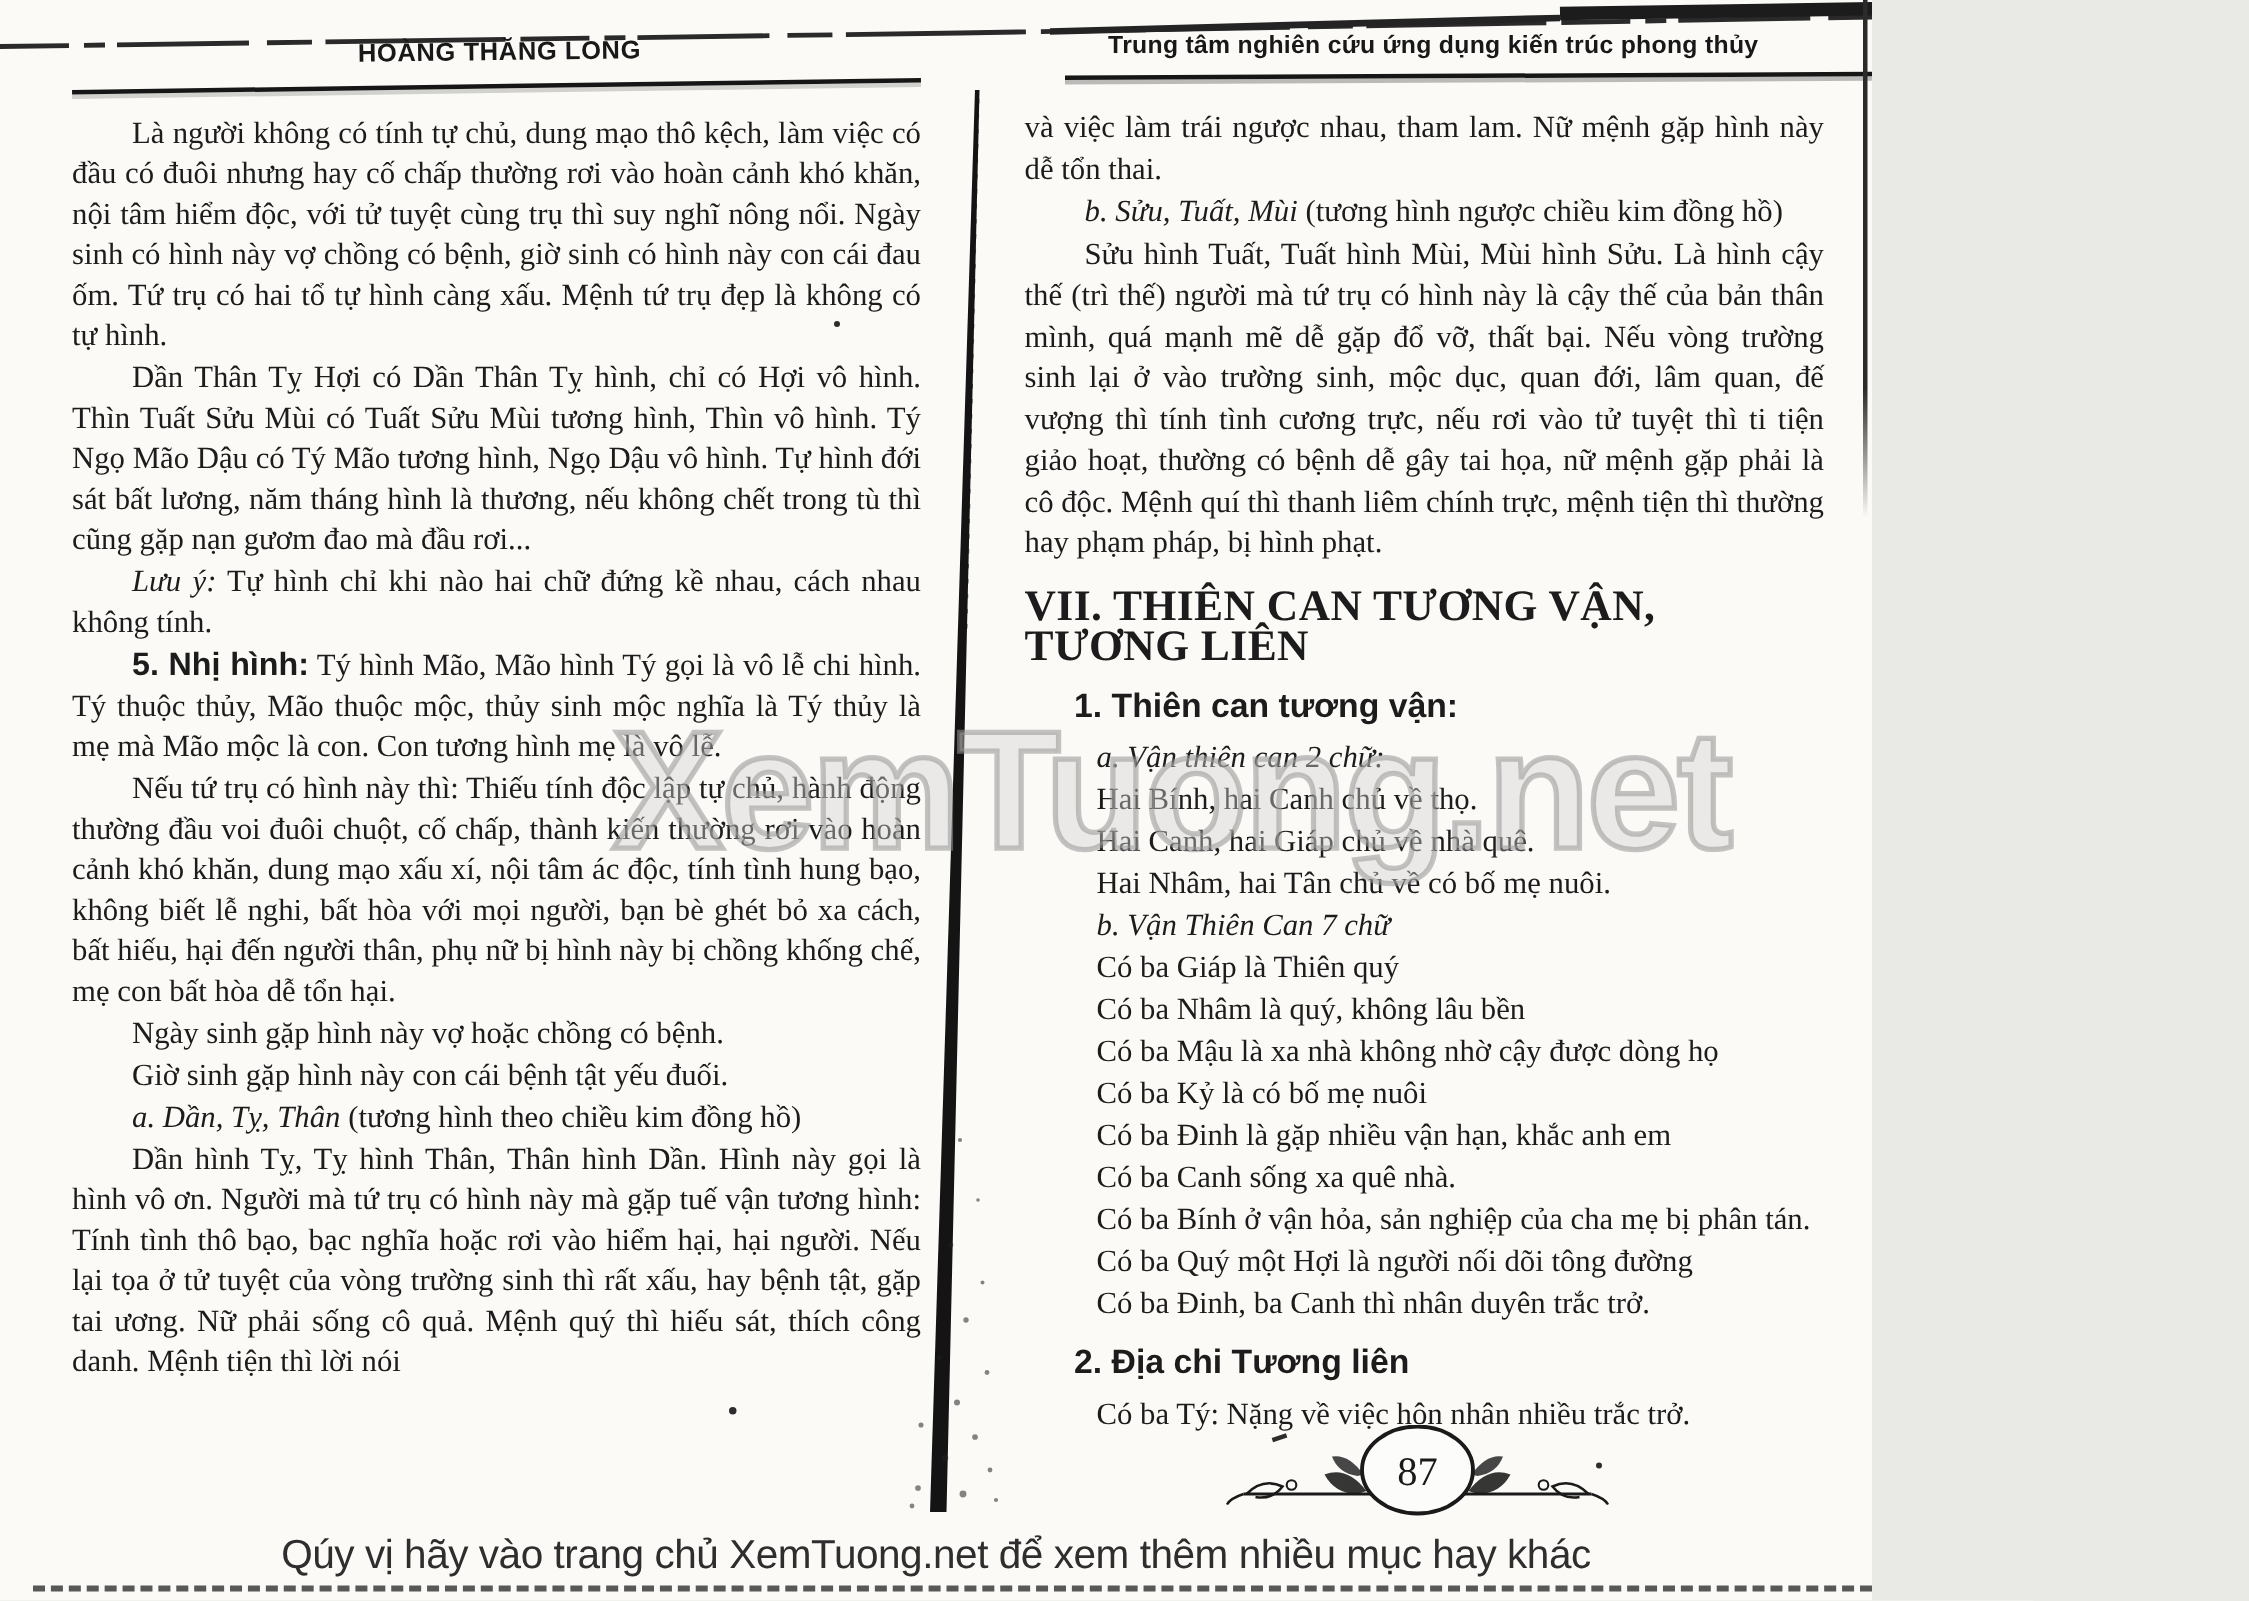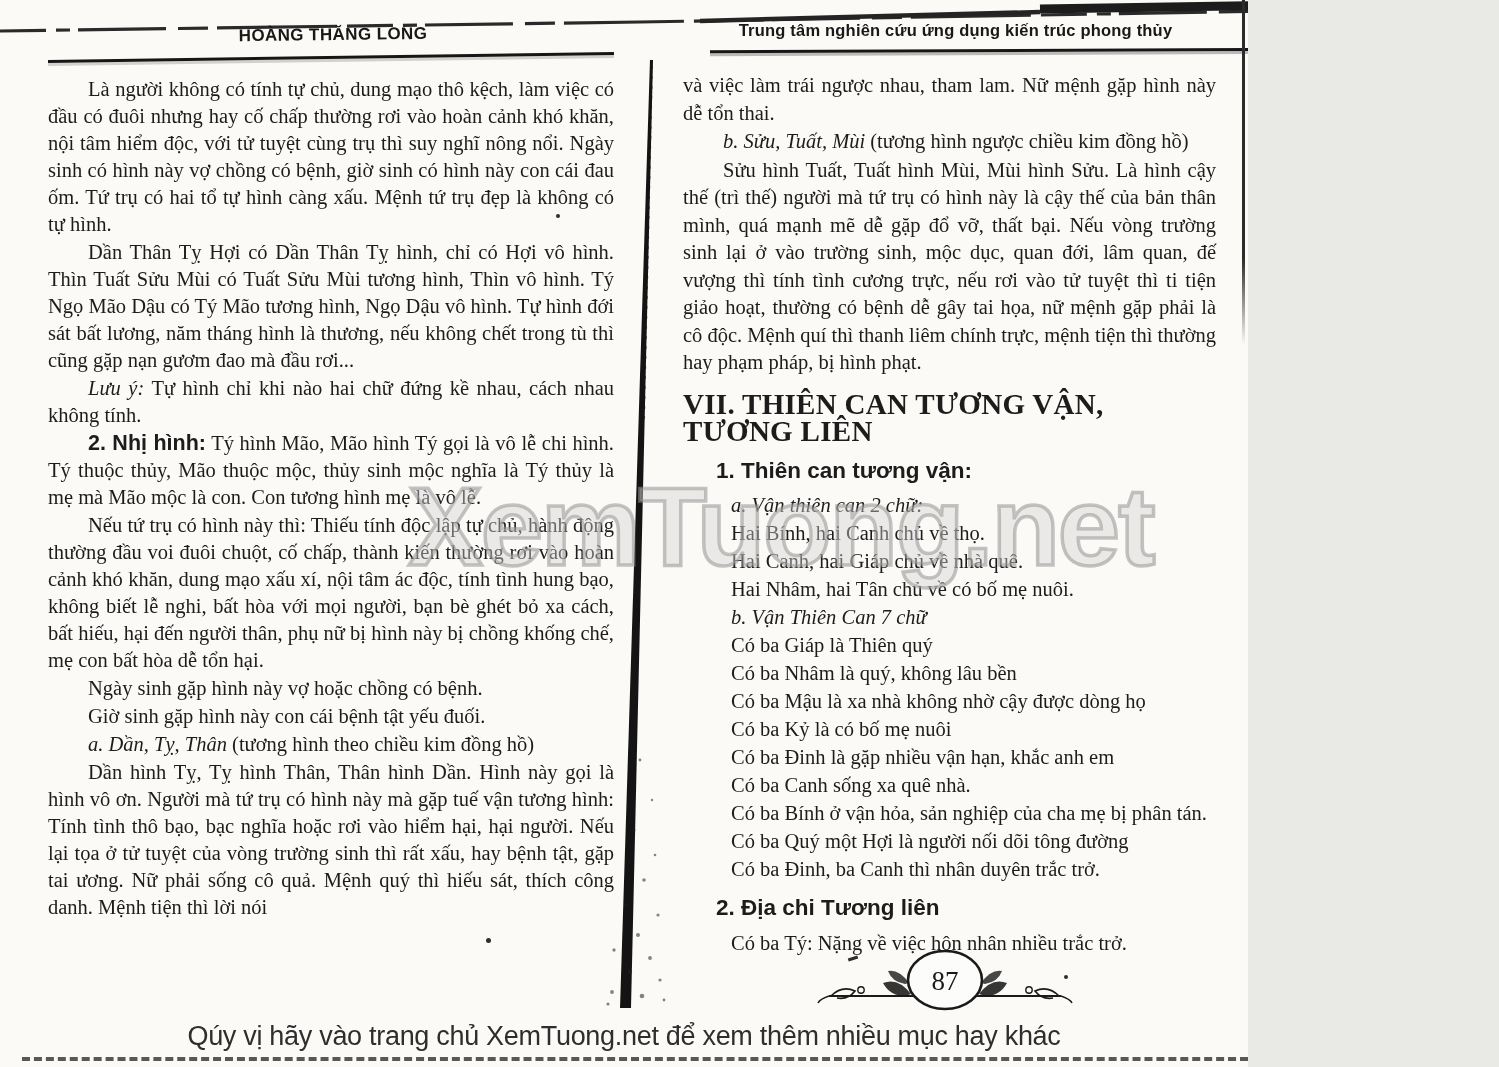--- a/index.html
+++ b/index.html
@@ -85,21 +85,21 @@
     </svg>
   </div>
 
   <div class="page page-left">
     <div class="running-head">HOÀNG THĂNG LONG</div>
     <div class="head-rule"></div>
     <div class="body-col" id="left-body">
         <p class="para indent">Là người không có tính tự chủ, dung mạo thô kệch, làm việc có đầu có đuôi nhưng hay cố chấp thường rơi vào hoàn cảnh khó khăn, nội tâm hiểm độc, với tử tuyệt cùng trụ thì suy nghĩ nông nổi. Ngày sinh có hình này vợ chồng có bệnh, giờ sinh có hình này con cái đau ốm. Tứ trụ có hai tổ tự hình càng xấu. Mệnh tứ trụ đẹp là không có tự hình.</p>
         <p class="para indent">Dần Thân Tỵ Hợi có Dần Thân Tỵ hình, chỉ có Hợi vô hình. Thìn Tuất Sửu Mùi có Tuất Sửu Mùi tương hình, Thìn vô hình. Tý Ngọ Mão Dậu có Tý Mão tương hình, Ngọ Dậu vô hình. Tự hình đới sát bất lương, năm tháng hình là thương, nếu không chết trong tù thì cũng gặp nạn gươm đao mà đầu rơi...</p>
         <p class="para indent"><span class="lead italic">Lưu ý:</span> Tự hình chỉ khi nào hai chữ đứng kề nhau, cách nhau không tính.</p>
-        <p class="para indent"><span class="lead bold-sans">2. Nhị hình:</span> Tý hình Mão, Mão hình Tý gọi là vô lễ chi hình. Tý thuộc thủy, Mão thuộc mộc, thủy sinh mộc nghĩa là Tý thủy là mẹ mà Mão mộc là con. Con tương hình mẹ là vô lễ.</p>
+        <p class="para indent"><span class="lead bold-sans">5. Nhị hình:</span> Tý hình Mão, Mão hình Tý gọi là vô lễ chi hình. Tý thuộc thủy, Mão thuộc mộc, thủy sinh mộc nghĩa là Tý thủy là mẹ mà Mão mộc là con. Con tương hình mẹ là vô lễ.</p>
         <p class="para indent">Nếu tứ trụ có hình này thì: Thiếu tính độc lập tự chủ, hành động thường đầu voi đuôi chuột, cố chấp, thành kiến thường rơi vào hoàn cảnh khó khăn, dung mạo xấu xí, nội tâm ác độc, tính tình hung bạo, không biết lễ nghi, bất hòa với mọi người, bạn bè ghét bỏ xa cách, bất hiếu, hại đến người thân, phụ nữ bị hình này bị chồng khống chế, mẹ con bất hòa dễ tổn hại.</p>
         <p class="para indent">Ngày sinh gặp hình này vợ hoặc chồng có bệnh.</p>
         <p class="para indent">Giờ sinh gặp hình này con cái bệnh tật yếu đuối.</p>
         <p class="para indent"><span class="lead italic">a. Dần, Tỵ, Thân</span> (tương hình theo chiều kim đồng hồ)</p>
         <p class="para indent">Dần hình Tỵ, Tỵ hình Thân, Thân hình Dần. Hình này gọi là hình vô ơn. Người mà tứ trụ có hình này mà gặp tuế vận tương hình: Tính tình thô bạo, bạc nghĩa hoặc rơi vào hiểm hại, hại người. Nếu lại tọa ở tử tuyệt của vòng trường sinh thì rất xấu, hay bệnh tật, gặp tai ương. Nữ phải sống cô quả. Mệnh quý thì hiếu sát, thích công danh. Mệnh tiện thì lời nói</p>
       </div>
   </div>
 
   <div class="gutter">
     <svg viewBox="0 0 70 1067" xmlns="http://www.w3.org/2000/svg">

